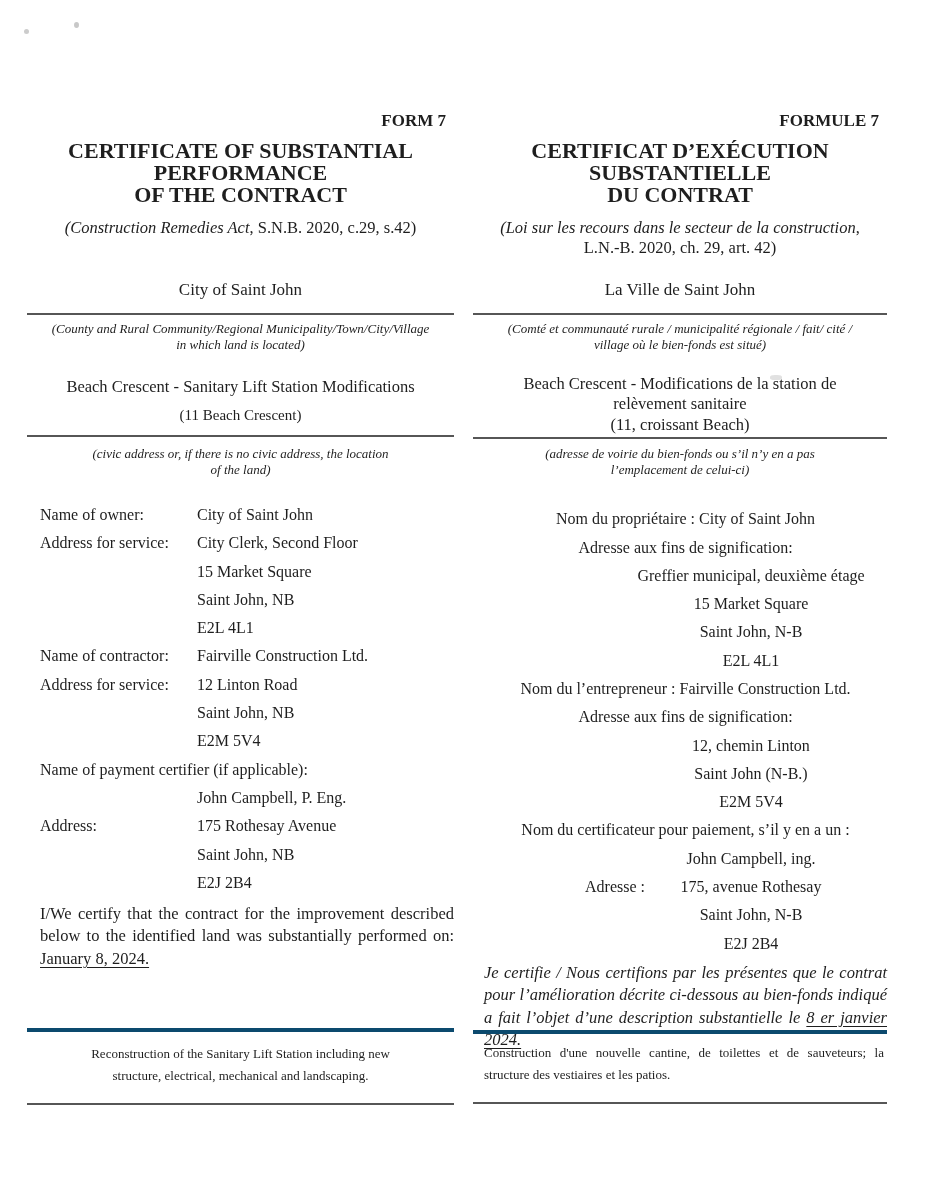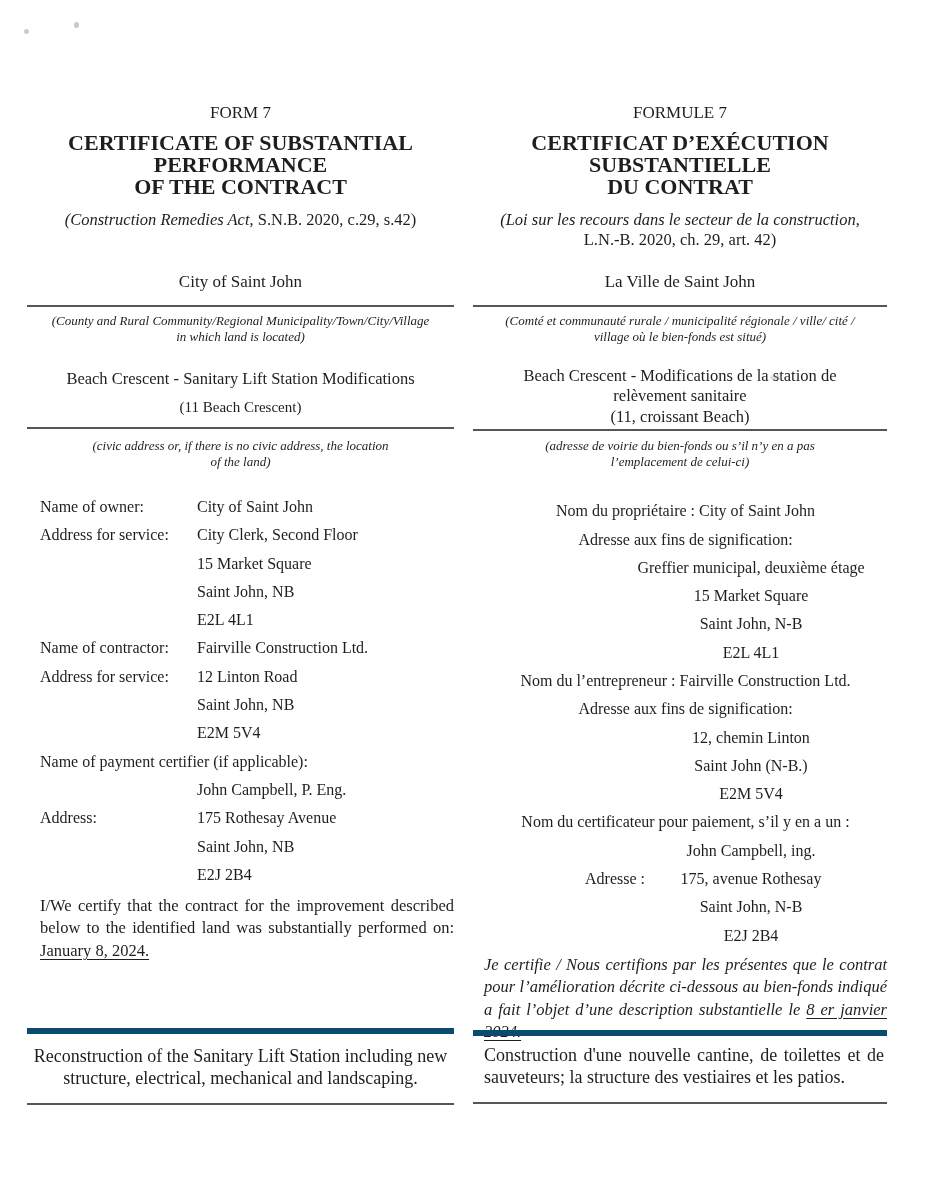--- a/index.html
+++ b/index.html
@@ -1,20 +1,20 @@
 <!DOCTYPE html>
 <html><head>
 <meta charset="utf-8">
 <style>
   html,body{margin:0;padding:0;background:#ffffff;}
   .page{position:relative;width:928px;height:1200px;background:#ffffff;overflow:hidden;
         font-family:"Liberation Serif","DejaVu Serif",serif;color:#1e1e1e;}
   .columns{display:grid;grid-template-columns:427px 414px;column-gap:19px;padding:103px 0 0 27px;}
   .col{text-align:center;}
-  .formno{font-weight:normal;font-size:17px;line-height:20px;margin:0;}
+  .formno{font-weight:bold;font-size:17px;line-height:20px;margin:8px;text-align:right;}
   .title{font-weight:bold;font-size:22px;line-height:22px;margin:9px 0 0;}
   .statute{font-size:16.5px;line-height:20px;margin:12px 0 0;}
   .muni{font-size:17px;line-height:20px;margin:42px 0 0;}
   .col-fr .muni{margin-top:22px;}
   .rule{border:none;border-top:2px solid #565656;margin:13px 0 0;width:100%;}
   .caption{font-style:italic;font-size:13px;line-height:15.5px;margin:6px 0 16px;}
   .project{font-size:16.5px;line-height:20px;margin:25px 0 0;}
   .project2{font-size:15px;line-height:20px;margin:8px 0 0;}
   .project-fr{font-size:16.5px;line-height:20.4px;margin:22px 0 0;}
   .rule2{margin-top:10px;}
@@ -22,22 +22,22 @@
   .caption2{margin:9px 0 0;}
   .col-fr .caption2{margin-top:7px;}
   .rows{margin:24px 0 0;padding-left:13px;text-align:left;}
   .col-fr .rows{margin-top:28px;padding-left:11px;text-align:center;}
   .row{height:28.3px;line-height:28.3px;font-size:16px;white-space:nowrap;}
   .lbl{display:inline-block;min-width:157px;}
   .col-fr .lbl{min-width:131px;}
   .certify{margin:6px 0 0;padding-left:13px;text-align:justify;font-size:16.5px;line-height:22.3px;}
   .col-fr .certify{margin-top:4px;padding-left:11px;font-style:italic;}
   .u{text-decoration:underline;text-underline-offset:3px;}
-  .desc{position:absolute;box-sizing:border-box;border-top:6px solid #0c4a6e;border-bottom:2px solid #565656;
-        font-size:18px;line-height:22px;}
+  .desc{position:absolute;box-sizing:border-box;border-top:4px solid #0c4a6e;border-bottom:2px solid #565656;
+        font-size:13px;line-height:22px;}
   .desc-en{left:27px;top:1028px;width:427px;height:77px;padding-top:11px;text-align:center;}
   .desc-fr{left:473px;top:1030px;width:414px;height:74px;padding:8px 3px 0 11px;text-align:justify;}
   .speck{position:absolute;background:#9a9a9a;border-radius:50%;}
   .s1{left:24px;top:29px;width:5px;height:5px;opacity:.5;}
   .s2{left:74px;top:22px;width:5px;height:6px;opacity:.55;}
   .s3{left:770px;top:375px;width:12px;height:5px;border-radius:40%;opacity:.3;}
 </style>
 </head>
 <body>
 
@@ -79,21 +79,21 @@
 
       <p class="certify"><span>I/We certify that the contract for the improvement described below to the identified land was substantially performed on:</span> <span class="u">January 8, 2024.</span></p>
     </section>
 
     <section class="col col-fr">
       <p class="formno">FORMULE 7</p>
       <p class="title"><span>CERTIFICAT D’EXÉCUTION SUBSTANTIELLE</span><br><span>DU CONTRAT</span></p>
       <p class="statute"><i>(Loi sur les recours dans le secteur de la construction</i><span>,</span><br><span>L.N.-B. 2020, ch. 29, art. 42)</span></p>
       <p class="muni">La Ville de Saint John</p>
       <hr class="rule">
-      <p class="caption"><span>(Comté et communauté rurale / municipalité régionale / ville/ cité /</span><br><span>village où le bien-fonds est situé)</span></p>
+      <p class="caption"><span>(Comté et communauté rurale / municipalité régionale / fait/ cité /</span><br><span>village où le bien-fonds est situé)</span></p>
       <p class="project-fr"><span>Beach Crescent - Modifications de la station de</span><br><span>relèvement sanitaire</span><br><span>(11, croissant Beach)</span></p>
       <hr class="rule rule2">
       <p class="caption caption2"><span>(adresse de voirie du bien-fonds ou s’il n’y en a pas</span><br><span>l’emplacement de celui-ci)</span></p>
 
       <div class="rows">
         <div class="row"><span class="lbl">Nom du propriétaire : City of Saint John</span><span class="val"></span></div>
         <div class="row"><span class="lbl">Adresse aux fins de signification:</span><span class="val"></span></div>
         <div class="row"><span class="lbl"></span><span class="val">Greffier municipal, deuxième étage</span></div>
         <div class="row"><span class="lbl"></span><span class="val">15 Market Square</span></div>
         <div class="row"><span class="lbl"></span><span class="val">Saint John, N-B</span></div>

